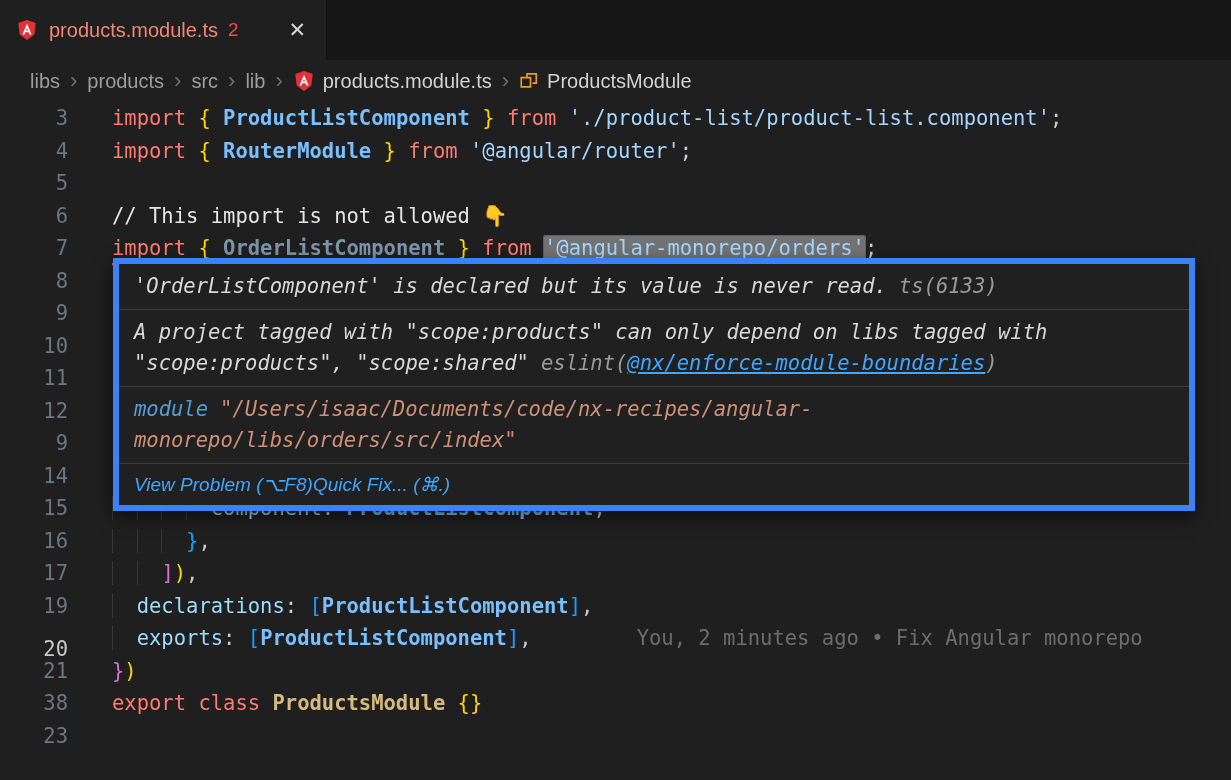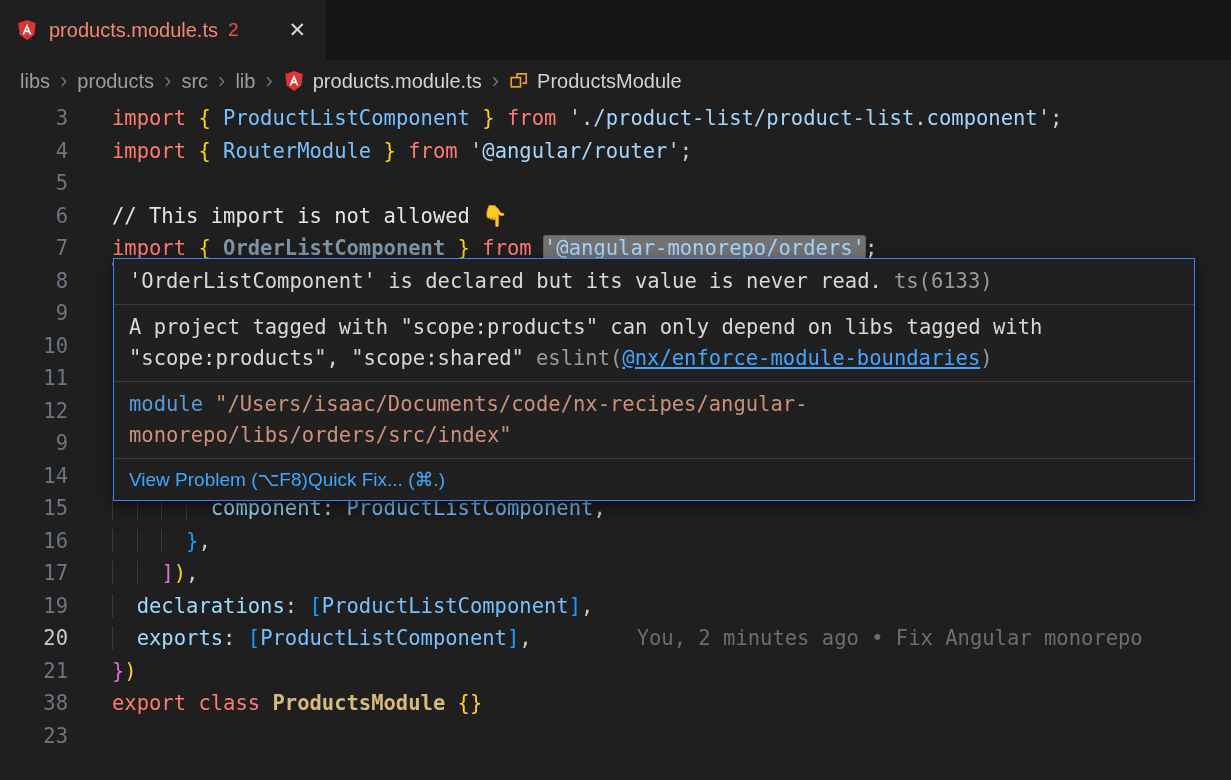--- a/index.html
+++ b/index.html
@@ -18,40 +18,40 @@
     padding:0 16px; cursor:pointer; border-right:1px solid #111;
   }
   .tab-icon { margin-right:11px; display:flex; flex:none; }
   .tab-title { font-size:20px; color:#f48771; white-space:nowrap; }
   .tab-badge { font-size:19px; color:#f14c4c; margin-left:10px; }
   .tab-close { margin-left:auto; color:#d4d4d4; font-size:21px; cursor:pointer; padding:2px 4px; }
 
   
   .breadcrumbs {
     height:42px; background:#1f1f1f; display:flex; align-items:center;
-    padding-left:20px; font-size:20px; color:#9d9d9d; white-space:nowrap;
+    padding-left:30px; font-size:20px; color:#9d9d9d; white-space:nowrap;
   }
   .bc-item { display:flex; align-items:center; gap:8px; cursor:pointer; }
   .bc-item.bright { color:#d2d2d2; }
   .bc-sep { margin:0 10px; color:#6f6f6f; font-size:22px; line-height:1; }
   .bc-icon { display:flex; }
 
   
   .editor {
     position:relative; background:#1f1f1f; height:678px;
     font-family:"DejaVu Sans Mono","Liberation Mono",monospace;
     font-size:20.5px;
   }
   .code-row { display:flex; height:32.5px; line-height:32.5px; white-space:pre; }
   .ln { width:68px; flex:none; text-align:right; color:#6e7681; user-select:none; cursor:pointer; }
-  .code-row.current .ln { color:#c9c9c9; }
+  .code-row.current .ln { color:#c9c9c9;margin-top:11px; }
   .code { margin-left:44px; }
 
   .t-kw     { color:#ff7b72; }
-  .t-cmp    { color:#79c0ff; font-weight:normal; }
+  .t-cmp    { color:#79c0ff; font-weight:bold; }
   .t-dimcmp { color:#7e94a8; font-weight:bold; }
   .t-cls    { color:#d7ba7d; font-weight:bold; }
   .t-str    { color:#a5d6ff; }
   .t-prop   { color:#9cdcfe; }
   .t-pun    { color:#cccccc; }
   .t-cmt    { color:#e5e5e5; }
   .t-emoji  { color:#ffc83d; }
   .t-br1    { color:#ffd700; }
   .t-br2    { color:#da70d6; }
   .t-br3    { color:#179fff; }
@@ -64,22 +64,23 @@
   .squig {
     text-decoration:underline wavy #f14c4c 2px;
     text-underline-offset:5px;
     text-decoration-skip-ink:none;
   }
   .blame { color:#6d6d6d; margin-left:105px;margin-top:45px; }
 
   
   .hover-popup {
     position:absolute; left:113px; top:156px; width:1082px;
-    background:#202021; border:1px solid #3b82f6; z-index:5;
+    background:#202021; border:6px solid #3b82f6; z-index:5;
     box-shadow:0 6px 16px rgba(0,0,0,.55);
+    font-style:italic;
   }
   .hp-sec {
     padding:7px 15px; line-height:31px; color:#d8d8d8;
     border-bottom:1px solid #3c3c3c;
   }
   .hp-muted { color:#9a9a9a; }
   .hp-sp { margin-left:12px; }
   .hp-link { color:#40a6ff; text-decoration:underline; cursor:pointer; }
   .hp-kw  { color:#569cd6; }
   .hp-str { color:#ce9178; }

